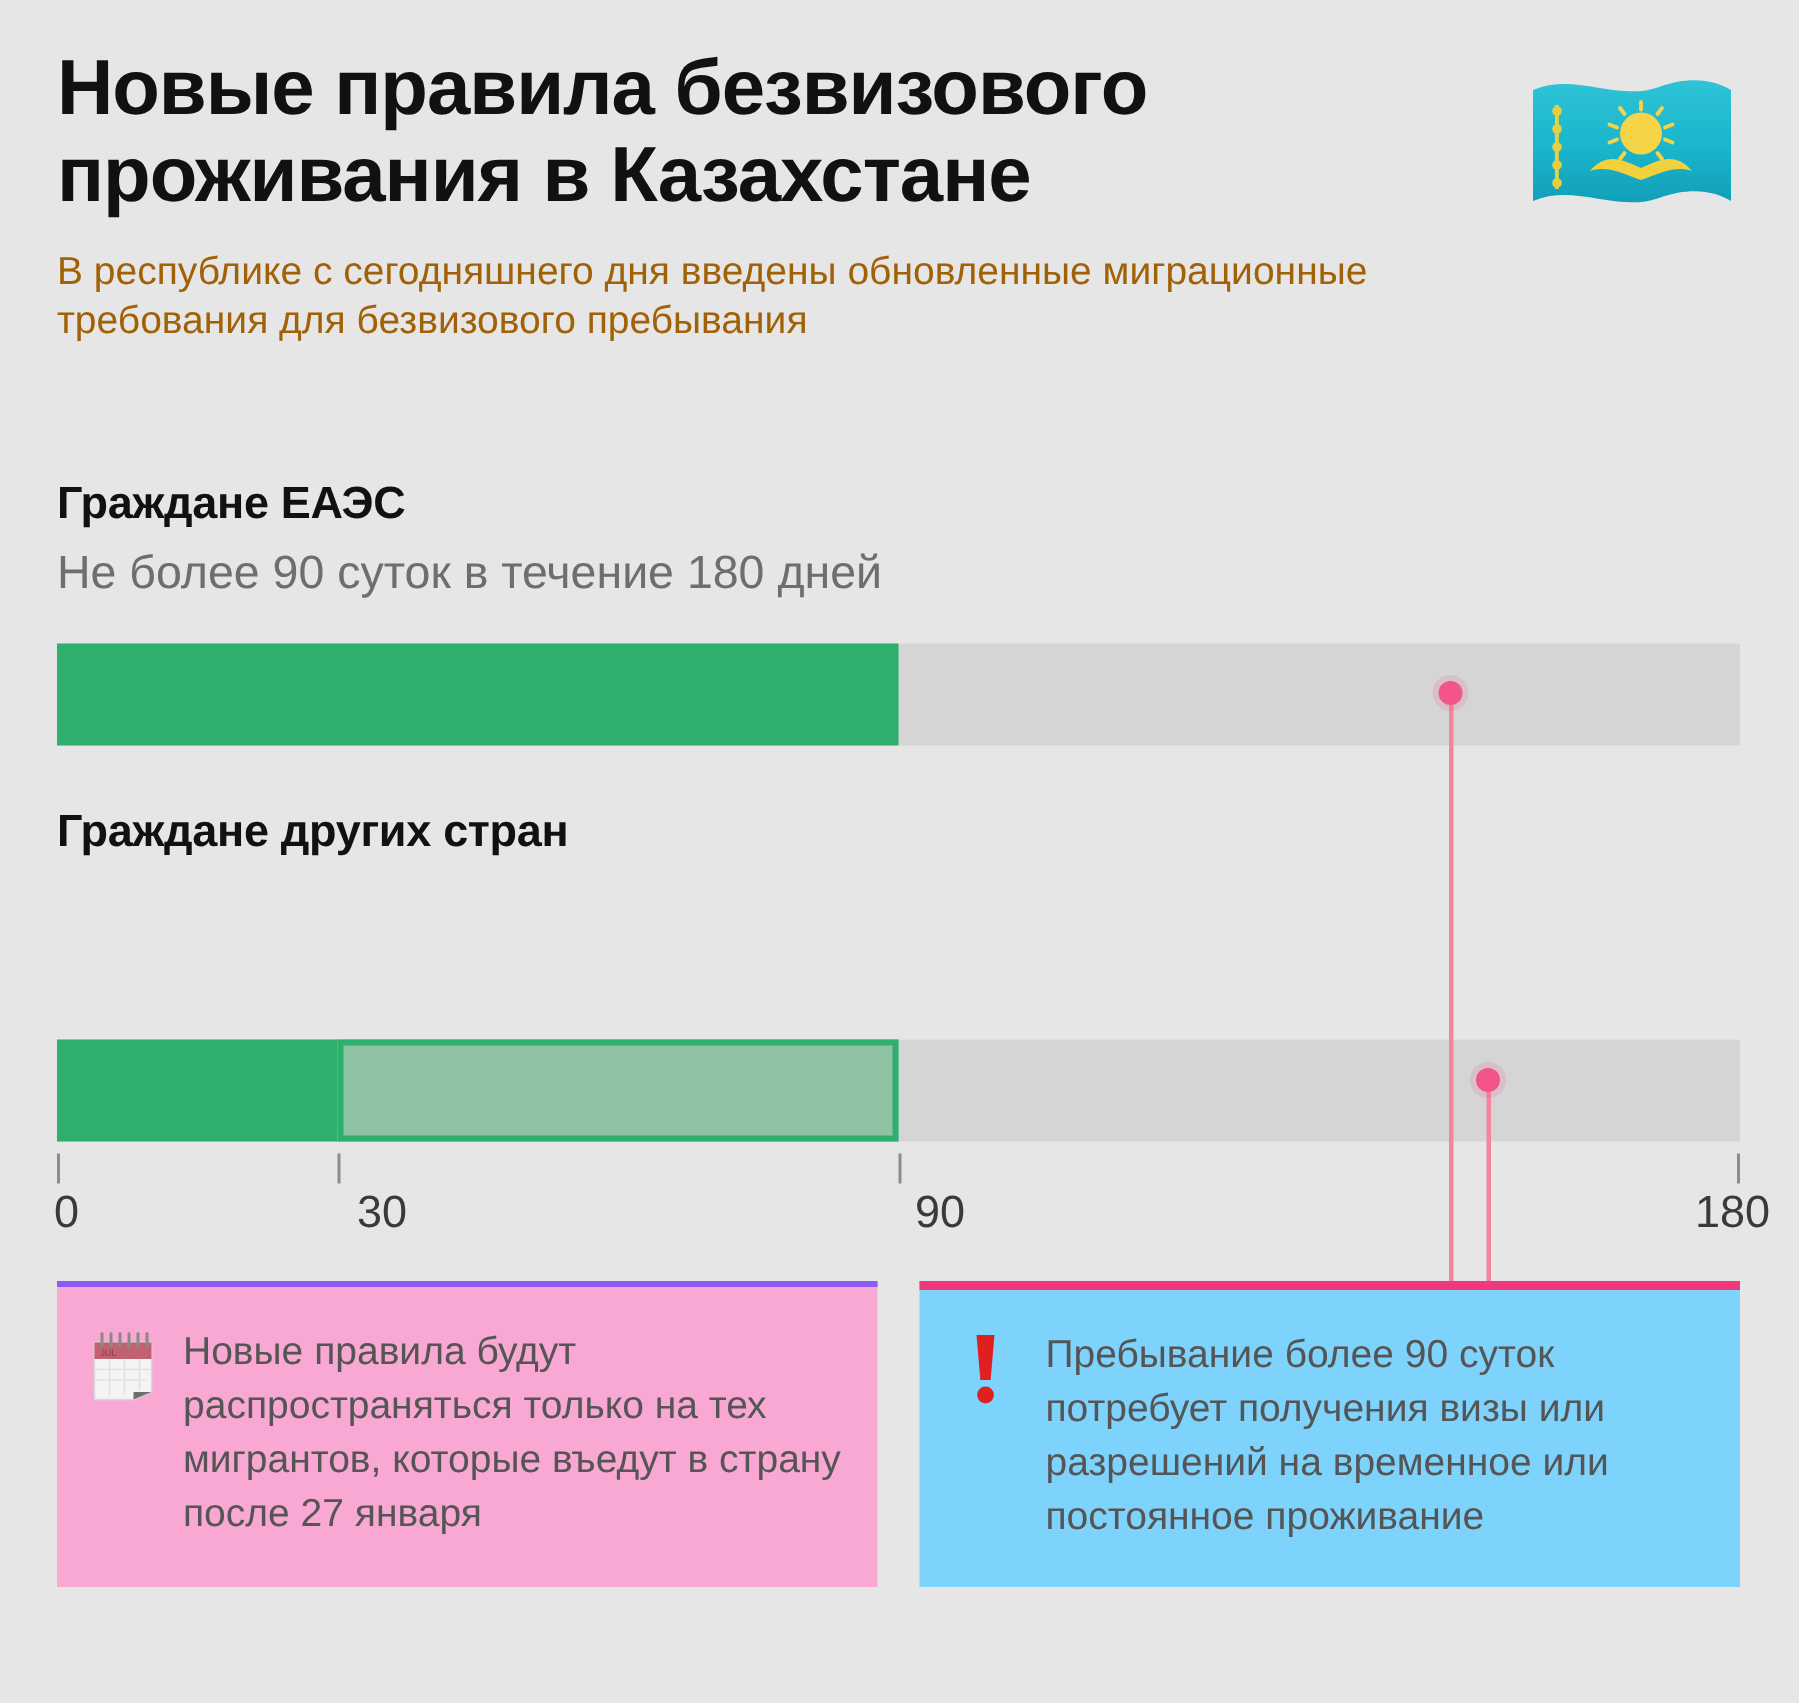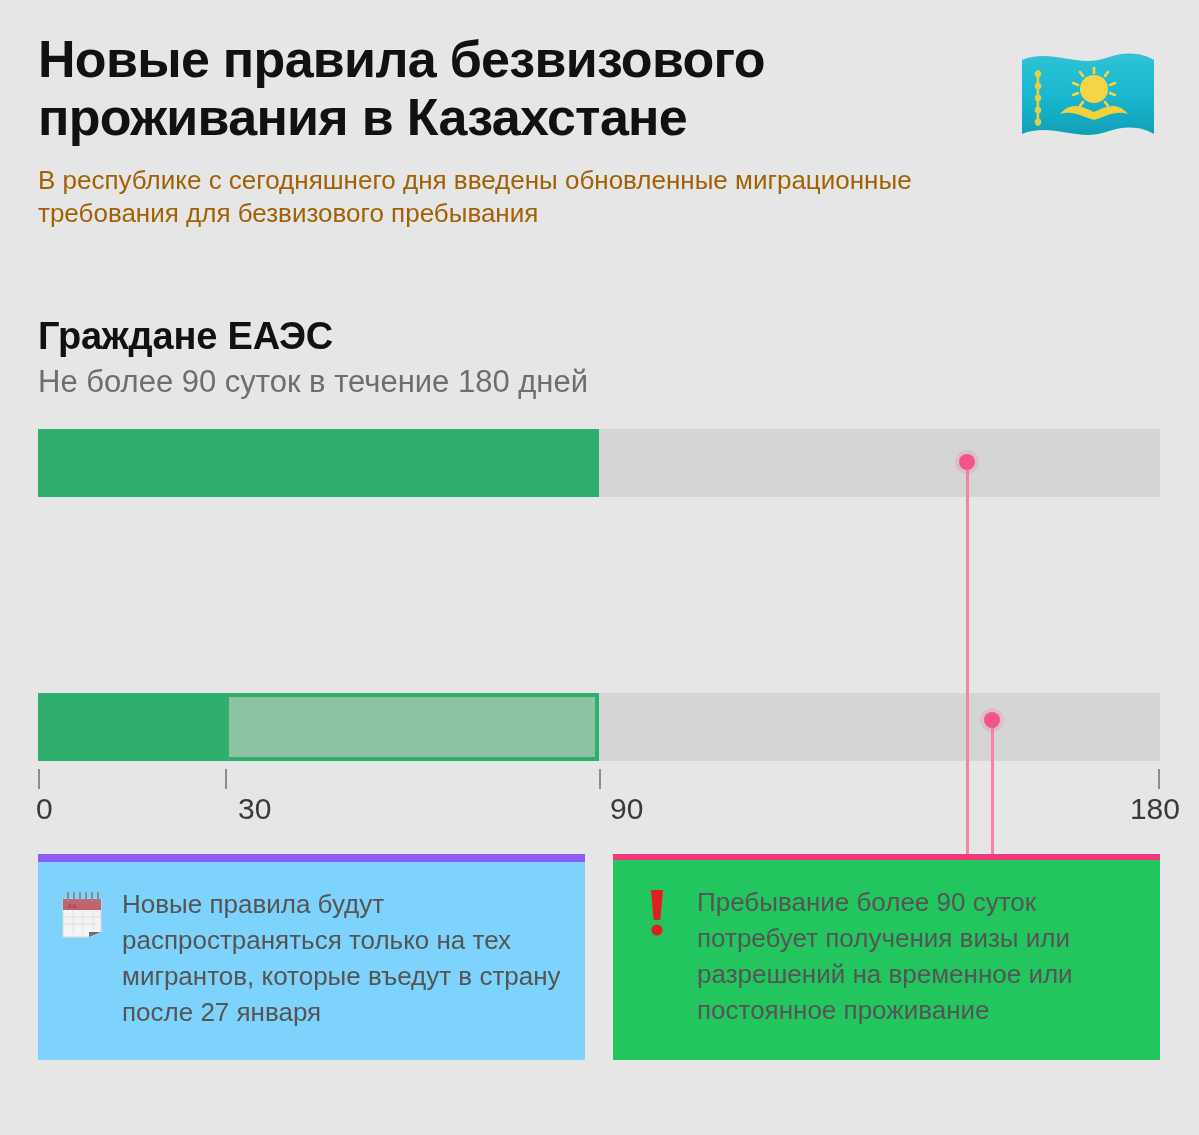--- a/index.html
+++ b/index.html
@@ -64,21 +64,21 @@
   
   .section {
     position: absolute;
     left: 38px;
     width: 1122px;
   }
   .sec1 { top: 318px; }
   .sec2 { top: 537px; }
 
   .sec-title {
-    font-size: 38px;
+    font-size: 30px;
     font-weight: 700;
     color: #111111;
     margin: 0;
     line-height: 36px;
     font-family: "Liberation Sans Narrow", "Liberation Sans", sans-serif;
     letter-spacing: -0.2px;
   }
   .sec-desc {
     font-size: 31px;
     line-height: 32px;
@@ -166,25 +166,25 @@
   .note {
     position: relative;
     box-sizing: border-box;
     flex: 1 1 0;
     padding: 24px 22px 30px 20px;
     display: flex;
     align-items: flex-start;
     gap: 16px;
   }
   .note-gray {
+    background: #f9a8d4;
+    border-top: 4px solid #8b5cf6;
+  }
+  .note-pink {
     background: #7dd3fc;
-    border-top: 8px solid #8b5cf6;
-  }
-  .note-pink {
-    background: #22c55e;
     border-top: 6px solid #f2387b;
   }
   .note-icon {
     flex: 0 0 auto;
     width: 48px;
     height: 52px;
     display: flex;
     align-items: flex-start;
     justify-content: center;
     padding-top: 4px;
@@ -249,20 +249,21 @@
   <div class="section sec1">
     <h2 class="sec-title">Граждане ЕАЭС</h2>
     <p class="sec-desc">Не более 90 суток в течение 180 дней</p>
   </div>
 
   <div class="bar-track track1">
     <div class="bar-fill fill-solid" id="fill-1a" style="width: 561px;"></div>
   </div>
 
   <div class="section sec2">
+    <h2 class="sec-title">Граждане других стран</h2>
   </div>
 
   <div class="bar-track track2">
     <div class="bar-fill fill-solid" id="fill-2a" style="width: 187px;"></div>
     <div class="bar-fill fill-outline" id="fill-2b" style="left: 187px; width: 374px;"></div>
   </div>
 
   <div class="axis">
     <div class="tick" id="tick-0" style="left: 0px;"></div>
     <div class="tick" id="tick-30" style="left: 187px;"></div>

